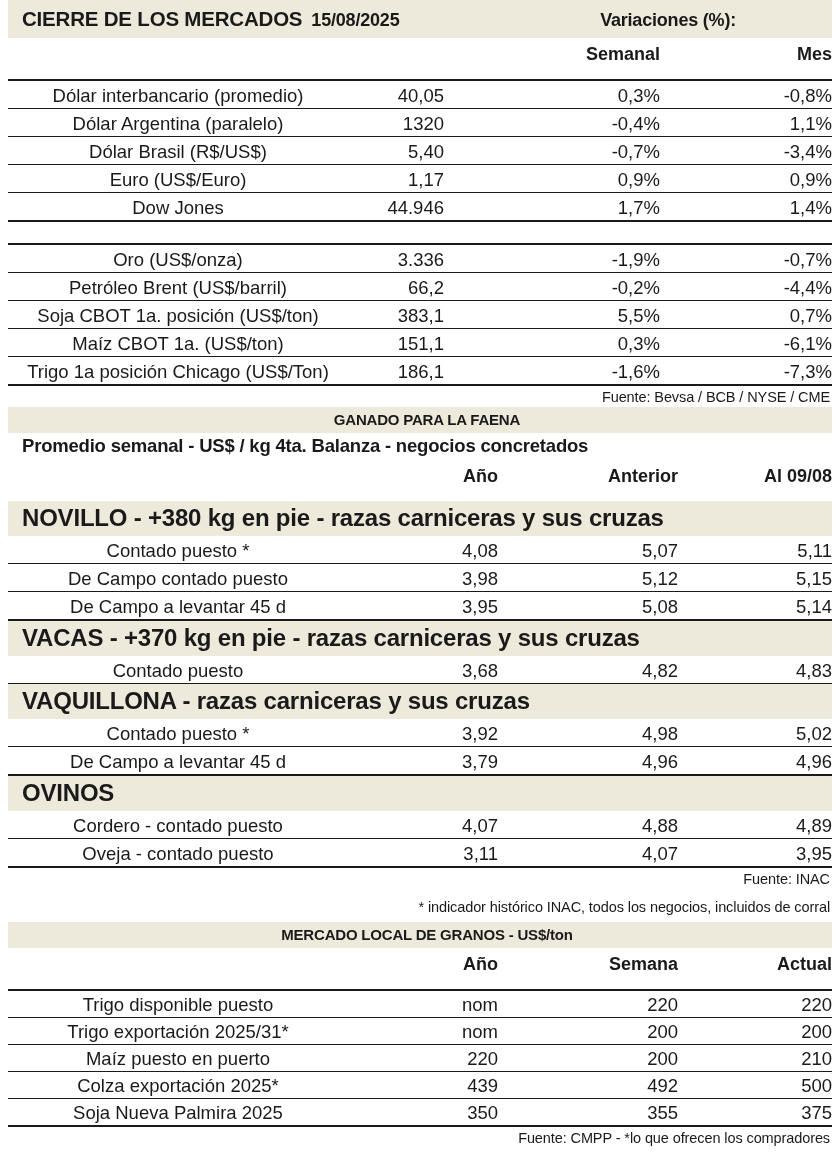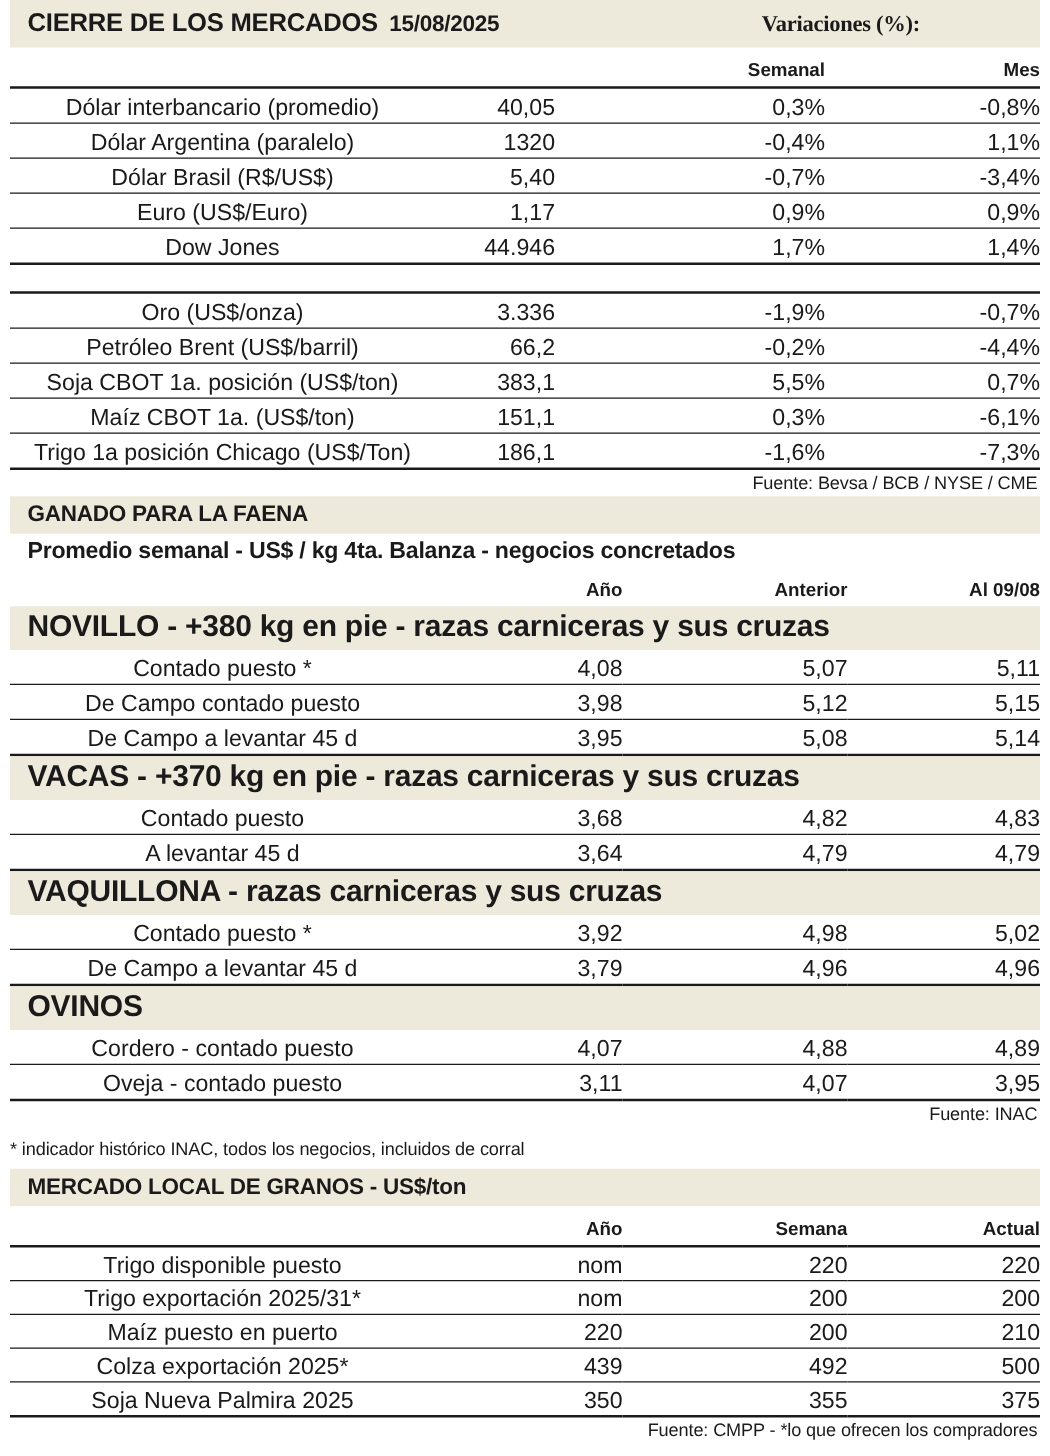--- a/index.html
+++ b/index.html
@@ -31,36 +31,36 @@
     letter-spacing: -0.2px;
   }
   .band.title {
     font-size: 20.5px;
     padding-top: 7px;
     padding-bottom: 7px;
     display: flex;
     align-items: baseline;
   }
   .band.subhead {
-    font-size: 18px;
+    font-size: 15px;
+    text-align: center;
   }
   .band.groupcap {
     font-size: 24px;
     padding-top: 3px;
     padding-bottom: 4px;
   }
 
   .title-main { font-size: 20.5px; }
   .title-date { font-size: 18px; margin-left: 9px; font-weight: bold; }
   .title-right {
     margin-left: auto;
     margin-right: 96px;
     font-size: 18px;
     font-weight: bold;
-    font-family: Liberation Serif, serif;
   }
 
   .plainhead {
     font-size: 18.5px;
     font-weight: bold;
     padding: 2px 0 3px 14px;
     letter-spacing: -0.2px;
   }
 
   
@@ -76,23 +76,23 @@
     white-space: nowrap;
     overflow: hidden;
   }
 
   .c-label { text-align: center;  padding-left: 14px; }
   .c-num   { text-align: right; }
 
   
   tr.hdr td {
     font-weight: bold;
-    font-size: 15px;
+    font-size: 18px;
     height: 27px;
-    padding-bottom: 4px;
+    padding-bottom: 14px;
   }
 
   
   tr.row td {
     height: 26px;
     padding-bottom: 1px;
     border-bottom: 1.4px solid #1a1a1a;
     box-shadow: 0 2.2px 0 -1px #1a1a1a;
   }
   tr.row.last td { box-shadow: none; border-bottom: 2.4px solid #1a1a1a; }
@@ -104,21 +104,21 @@
   .gap { height: 21px; }
 
   
   .source {
     text-align: right;
     font-size: 14.5px;
     padding: 3px 2px 2px 0;
     letter-spacing: -0.1px;
   }
   .footnote {
-    text-align: left;
+    text-align: right;
     font-size: 14.5px;
     padding: 10px 2px 7px 0;
     letter-spacing: -0.1px;
   }
 </style>
 </head>
 <body>
 
 <div class="page">
 
@@ -284,26 +284,20 @@
           <col style="width:180px">
           <col style="width:154px">
         </colgroup>
       <tbody>
         <tr class="row">
           <td class="c-label">Contado puesto</td>
           <td class="c-num">3,68</td>
           <td class="c-num">4,82</td>
           <td class="c-num">4,83</td>
         </tr>
-        <tr class="row last">
-          <td class="c-label">A levantar 45 d</td>
-          <td class="c-num">3,64</td>
-          <td class="c-num">4,79</td>
-          <td class="c-num">4,79</td>
-        </tr>
       </tbody>
     </table>
 
     <div class="band groupcap">VAQUILLONA - razas carniceras y sus cruzas</div>
     <table class="t">
       <colgroup>
           <col style="width:340px">
           <col style="width:150px">
           <col style="width:180px">
           <col style="width:154px">

